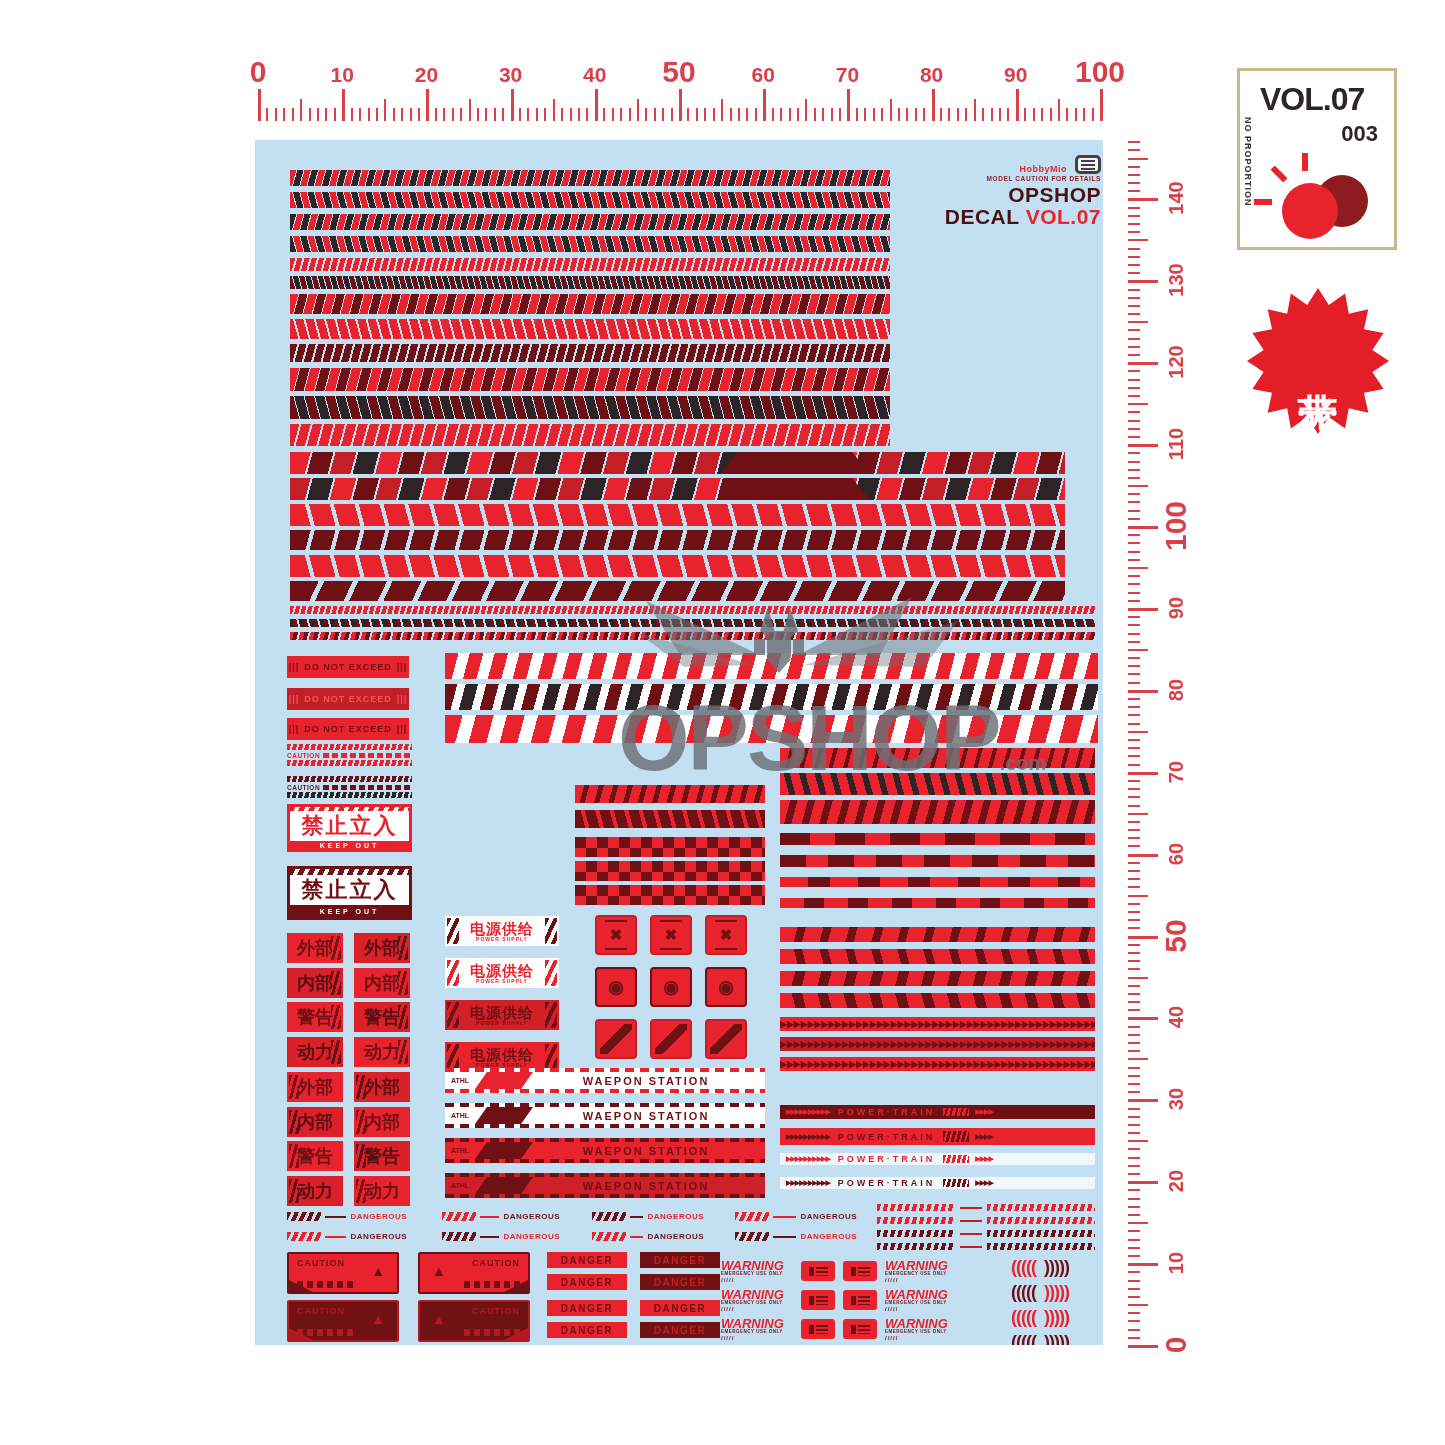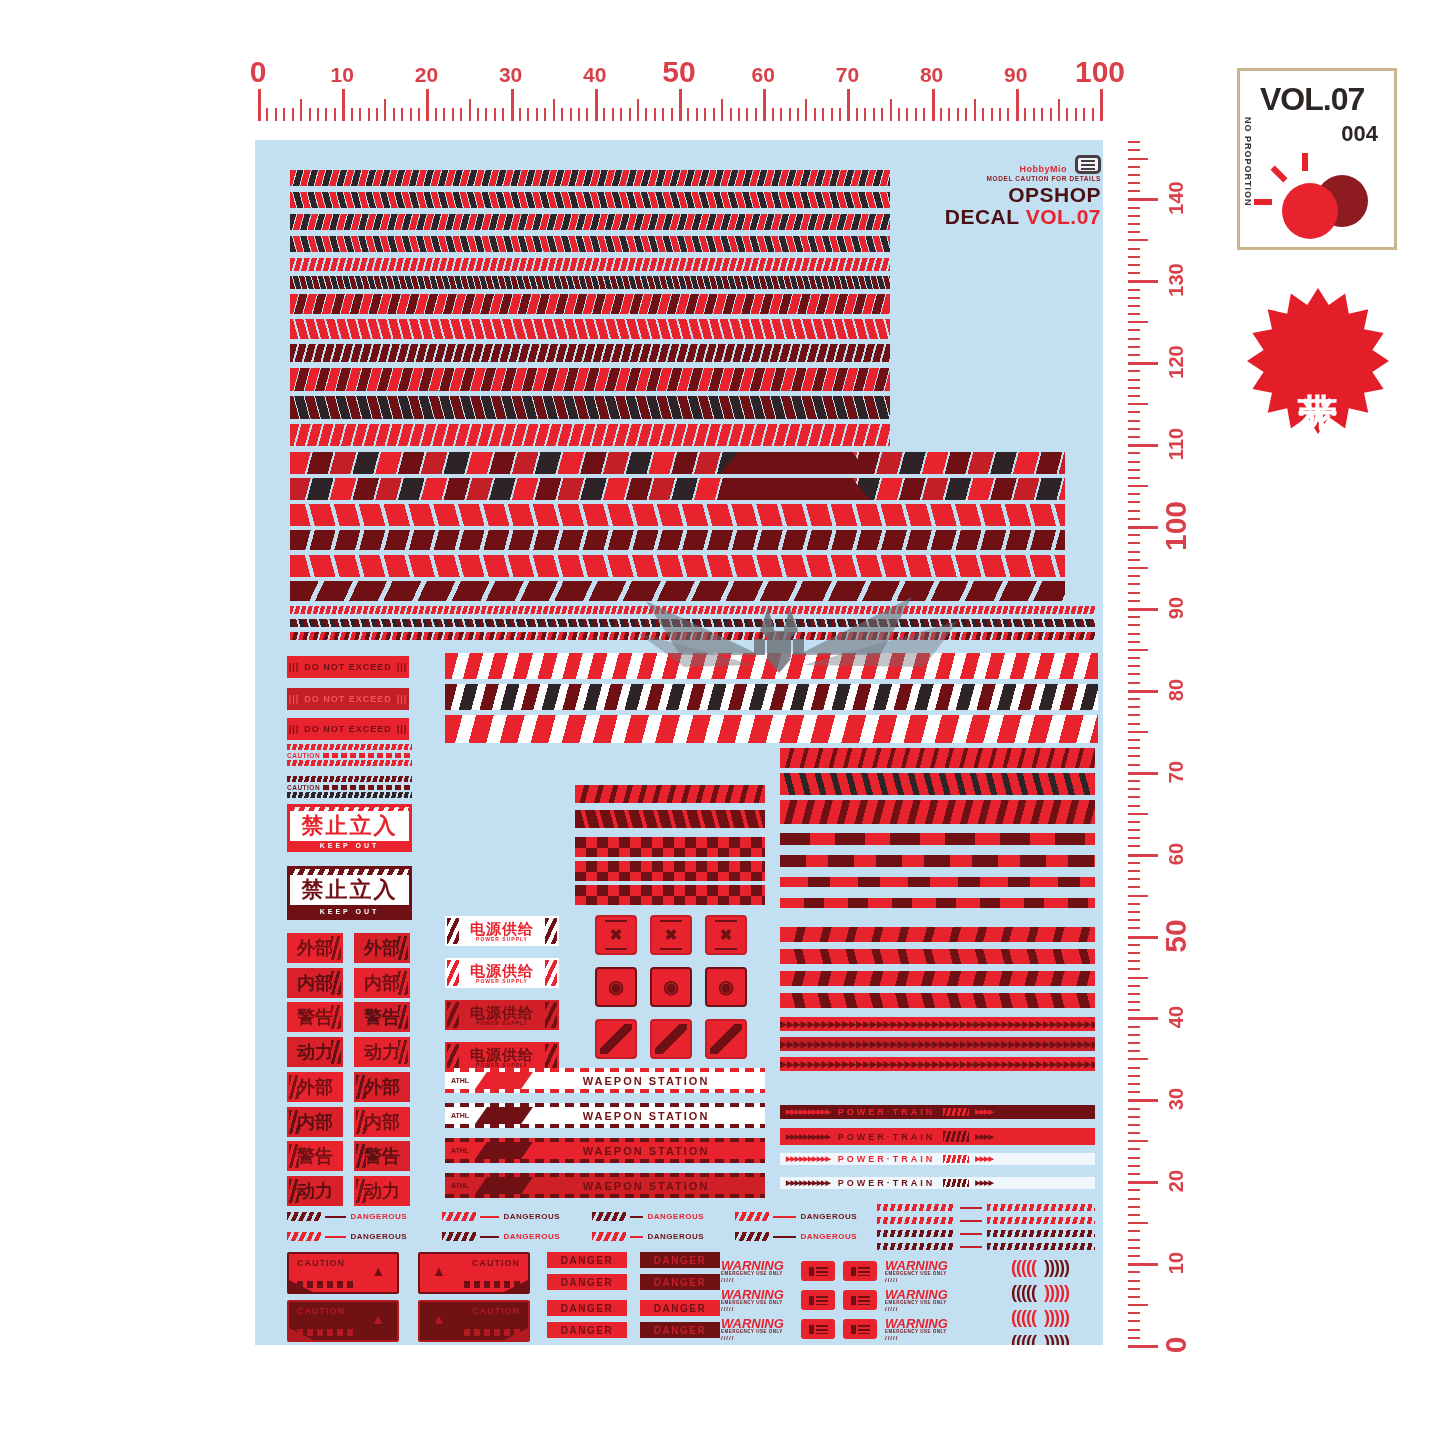--- a/index.html
+++ b/index.html
@@ -533,27 +533,28 @@
           <rect x="149" y="38" width="24" height="28" rx="3"></rect>
           <polygon points="149,66 173,66 161,80"></polygon>
           <rect x="136" y="46" width="11" height="16"></rect>
           <rect x="175" y="46" width="11" height="16"></rect>
           <path d="M142,62 L28,8 L62,62 Z" opacity=".7"></path>
           <path d="M180,62 L294,4 L262,62 Z" opacity=".7"></path>
           <path d="M186,72 L340,28 L306,74 Z" opacity=".5"></path>
           <path d="M136,72 L20,40 L66,74 Z" opacity=".5"></path>
         </g>
       </svg>
+      <div class="wm-text"><span>OPSHOP</span><span class="wm-suffix">.com</span></div>
     </div>
     </div>
 
   <div class="badge">
     <div class="badge-side">NO PROPORTION</div>
     <div class="badge-vol">VOL.07</div>
-    <div class="badge-num">004</div>
+    <div class="badge-num">003</div>
     <div class="c-dark"></div>
     <div class="c-red"></div>
     <div class="ray ray1"></div>
     <div class="ray ray2"></div>
     <div class="ray ray3"></div>
   </div>
 
   <div class="star">
     <div class="star-shape" id="starShape" style="clip-path: polygon(100% 50%, 88.3% 57.6%, 96.2% 69.1%, 82.4% 71.7%, 85.4% 85.4%, 71.7% 82.4%, 69.1% 96.2%, 57.6% 88.3%, 50% 100%, 42.4% 88.3%, 30.9% 96.2%, 28.3% 82.4%, 14.6% 85.4%, 17.6% 71.7%, 3.8% 69.1%, 11.7% 57.6%, 0% 50%, 11.7% 42.4%, 3.8% 30.9%, 17.6% 28.3%, 14.6% 14.6%, 28.3% 17.6%, 30.9% 3.8%, 42.4% 11.7%, 50% 0%, 57.6% 11.7%, 69.1% 3.8%, 71.7% 17.6%, 85.4% 14.6%, 82.4% 28.3%, 96.2% 30.9%, 88.3% 42.4%);"></div>
     <div class="star-text">荧光</div>

